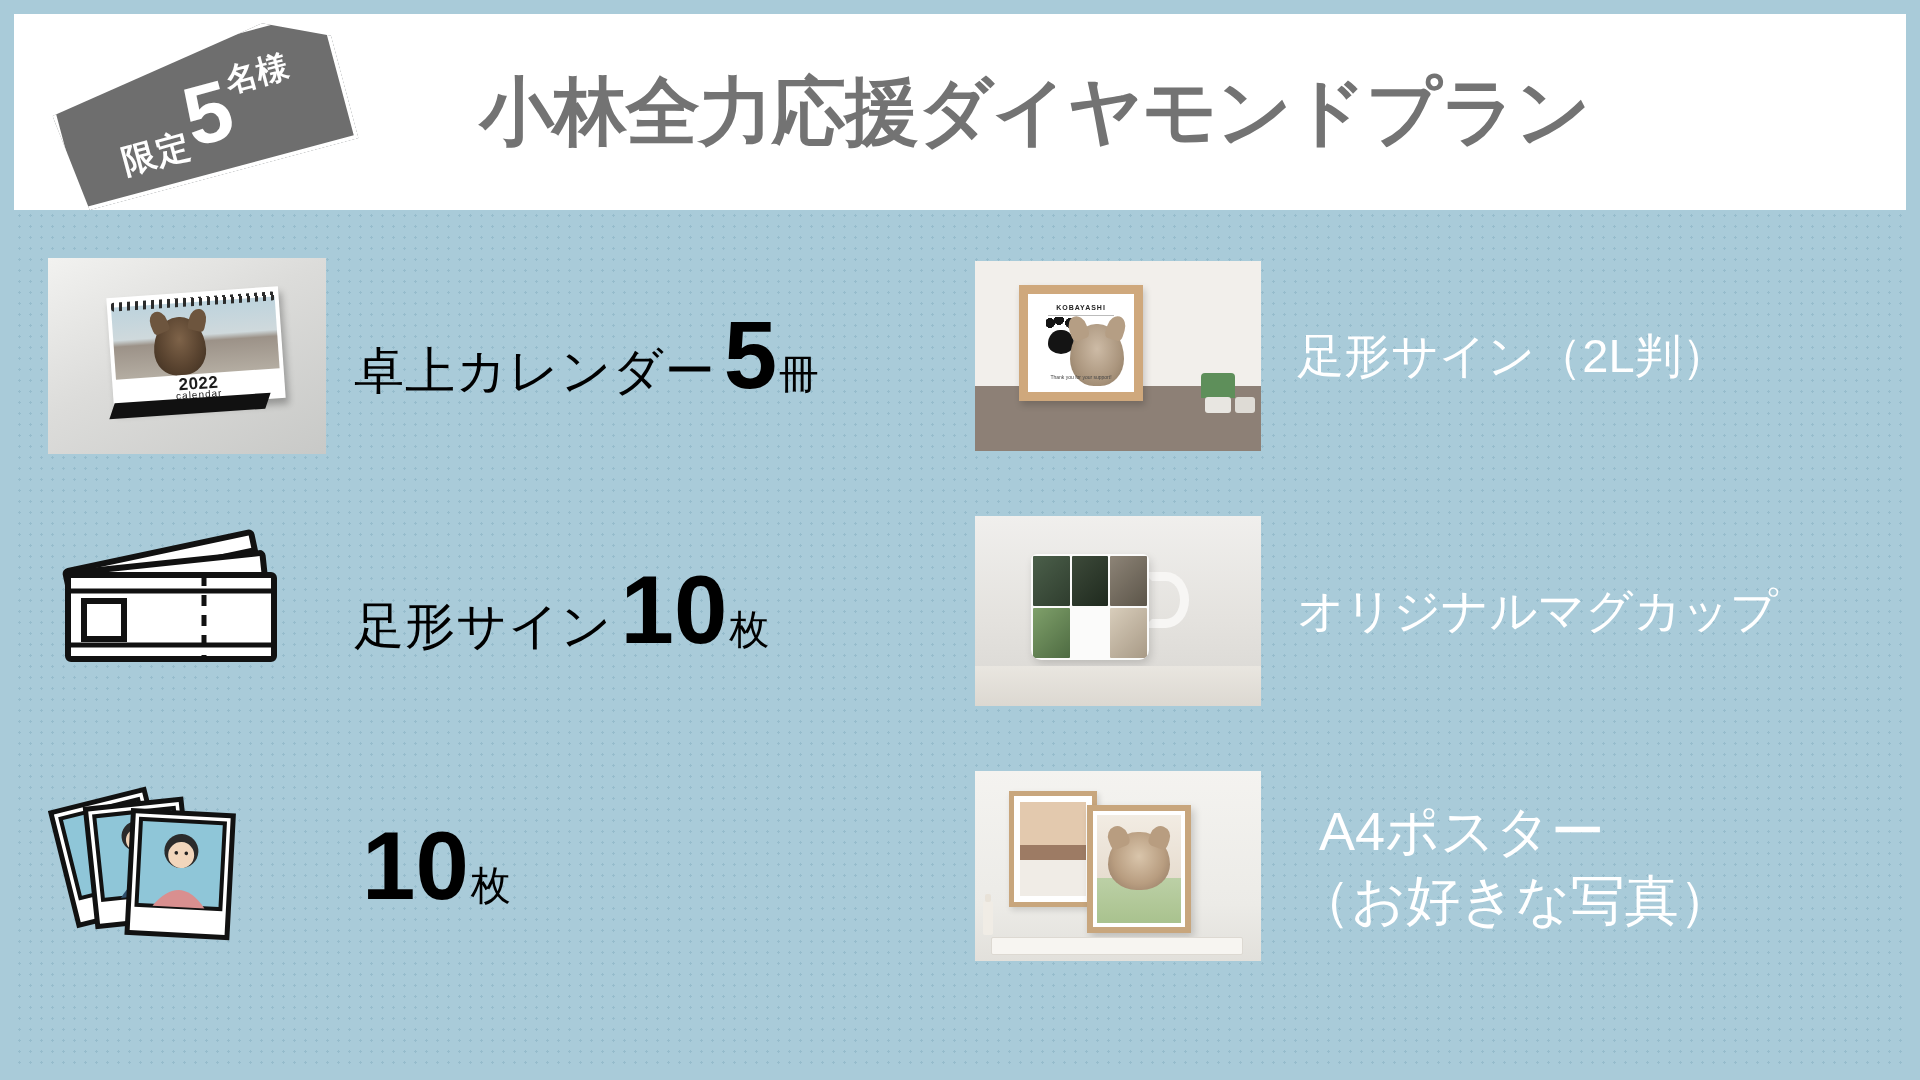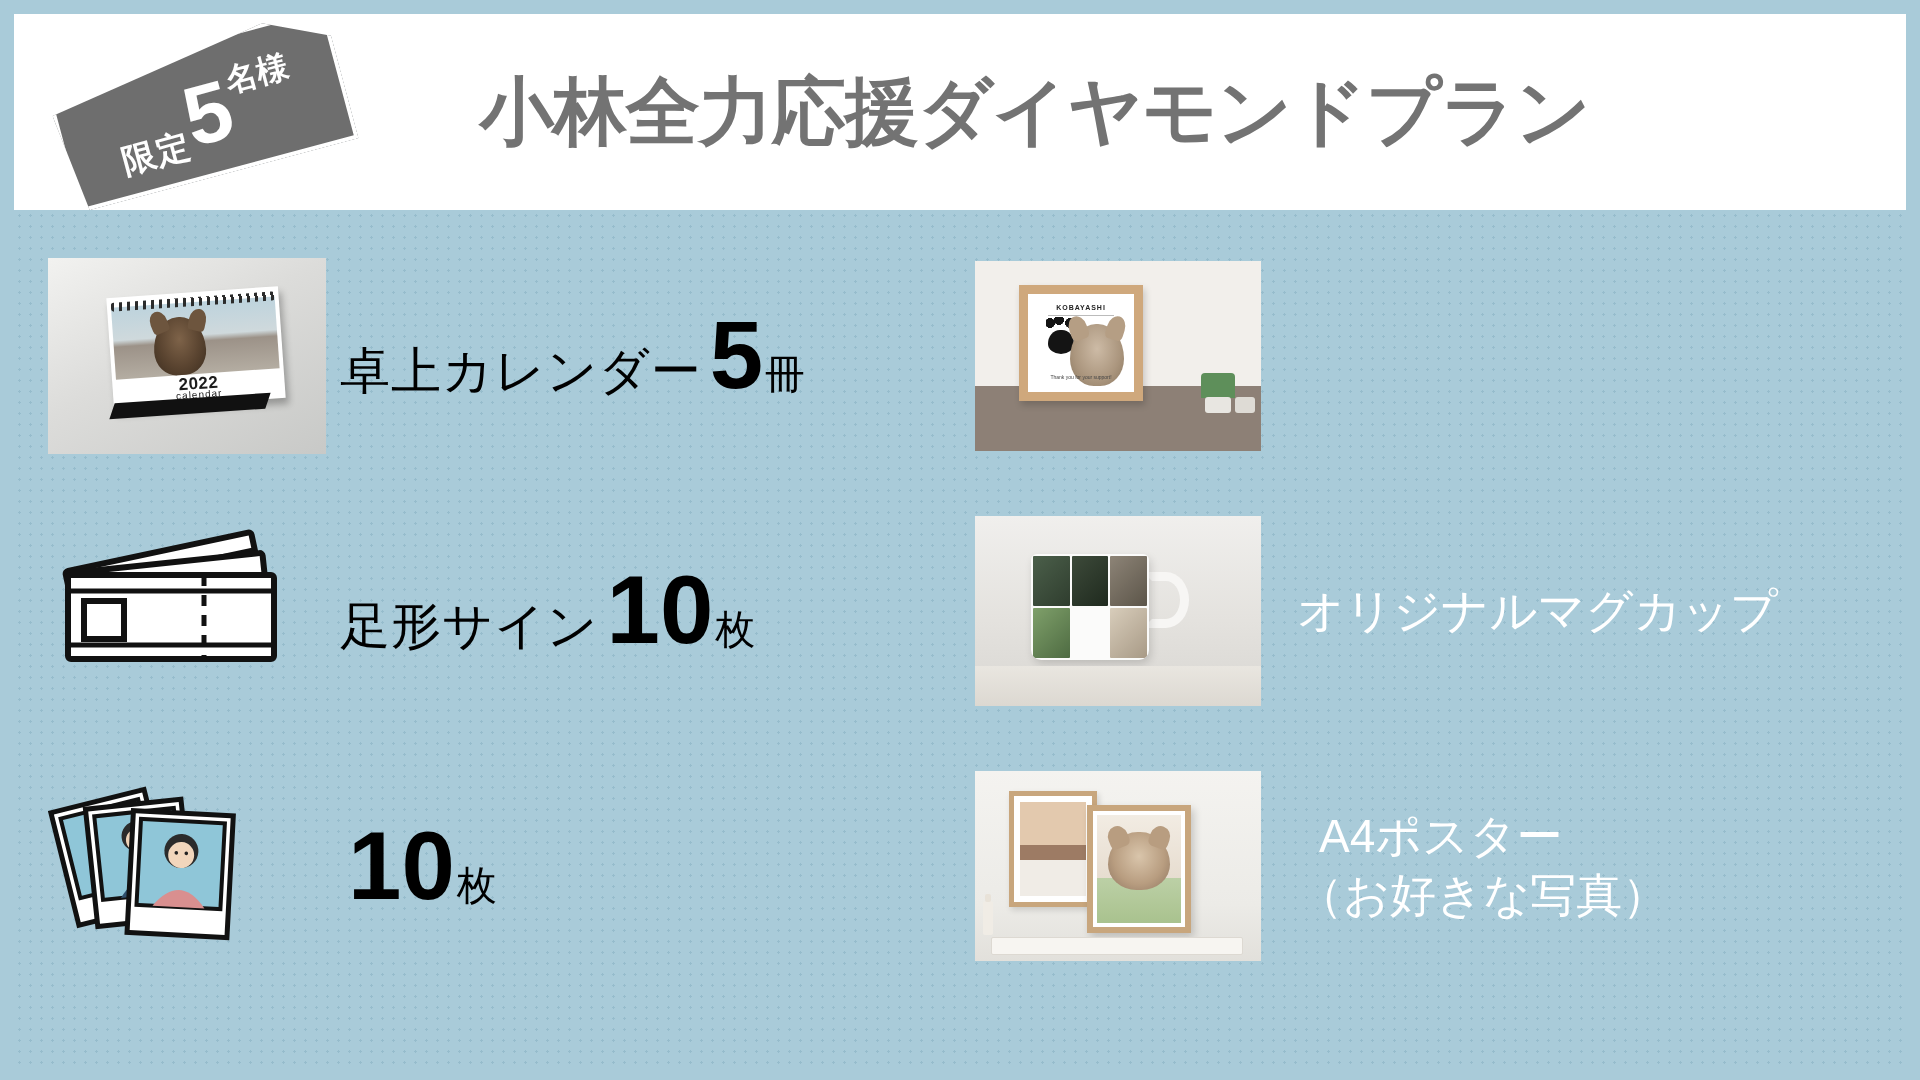--- a/index.html
+++ b/index.html
@@ -100,25 +100,25 @@
   .label-num { font-size:96px; font-weight:bold; line-height:1; margin:0 2px 0 8px; }
   .label-unit { font-size:40px; }
 
   .label-right {
     color:#ffffff;
     font-size:47px;
     line-height:1.28;
     white-space:nowrap;
     margin-left:36px;
   }
-  .label-right.two-line { font-size:46px; }
+  .label-right.two-line { font-size:54px; }
   .label-right .l1 { display:block; padding-left:22px; }
   .label-right .l2 { display:block; }
 
-  .left-text-wrap { margin-left:14px; display:flex; align-items:baseline; }
+  .left-text-wrap { margin-left:28px; display:flex; align-items:baseline; }
 
   .footnote {
     position:absolute;
     right:52px; bottom:16px;
     color:#6e7e86;
     font-size:27px;
     letter-spacing:.5px;
   }
 
   
@@ -343,20 +343,21 @@
             <div class="frm-box">
               <div class="frm-name">KOBAYASHI</div>
               <div class="frm-rule"></div>
               <div class="frm-paw"></div>
               <div class="frm-dog"></div>
               <div class="frm-thanks">Thank you for your support!</div>
             </div>
             <div class="frm-plant"></div>
             <div class="frm-pot2"></div>
           </div>
+          <div class="label-right">足形サイン（2L判）</div>
         </div>
 
         <div class="cell left">
           <div class="ill">
             <svg viewBox="0 0 278 196" width="278" height="196" aria-hidden="true">
               <g transform="rotate(-12 139 98)">
                 <rect x="28" y="34" width="190" height="74" rx="3" fill="#fff" stroke="#111" stroke-width="6"></rect>
                 <line x1="28" y1="52" x2="218" y2="52" stroke="#111" stroke-width="5"></line>
               </g>
               <g transform="rotate(-6 139 98)">

